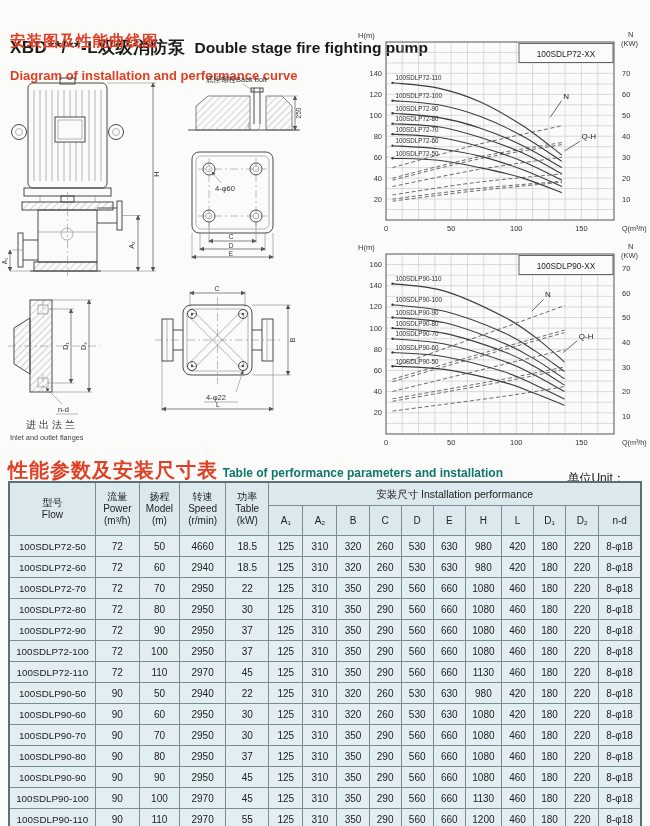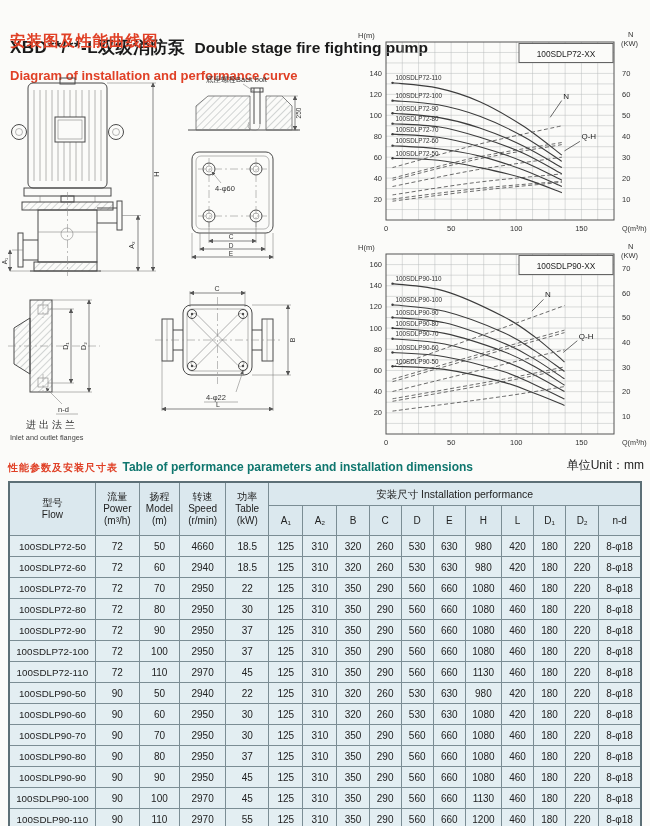--- a/index.html
+++ b/index.html
@@ -6,21 +6,21 @@
   .page{position:relative;width:650px;height:826px;margin:0 auto;background:#fbfbf9;
         font-family:"Liberation Sans",sans-serif;color:#1a1a1a;overflow:hidden;}
   .title{position:absolute;left:10px;top:3px;font-weight:bold;white-space:nowrap;}
   .title .zh{font-size:17px;letter-spacing:.5px;}
   .title .en{font-size:15.5px;}
   .sec1{position:absolute;left:10px;top:32px;color:#e04026;font-weight:bold;line-height:1.12;}
   .sec1 .zh{font-size:15.5px;letter-spacing:1px;display:block;}
   .sec1 .en{font-size:13px;display:block;margin-top:20px;text-align:right;}
   .sec2{position:absolute;left:8px;top:457px;width:636px;display:flex;
         justify-content:space-between;align-items:flex-end;}
-  .sec2 .zh{font-size:10px;font-weight:bold;color:#e04026;letter-spacing:1px;}
+  .sec2 .zh{font-size:20px;font-weight:bold;color:#e04026;letter-spacing:1px;}
   .sec2 .en{font-size:12px;font-weight:bold;color:#0f766e;}
   .unit{font-size:12px;color:#222;padding-bottom:1px;}
   svg{position:absolute;overflow:visible;}
   svg text{font-family:"Liberation Sans",sans-serif;}
   #diagram{left:0;top:62px;}
   #chart72{left:356px;top:30px;}
   #chart90{left:356px;top:242px;}
   .out{fill:none;stroke:#4a4a4a;stroke-width:1;}
   .thin{fill:none;stroke:#7a7a7a;stroke-width:.55;}
   .cl{fill:none;stroke:#8a8a8a;stroke-width:.55;stroke-dasharray:8 3 2 3;}

